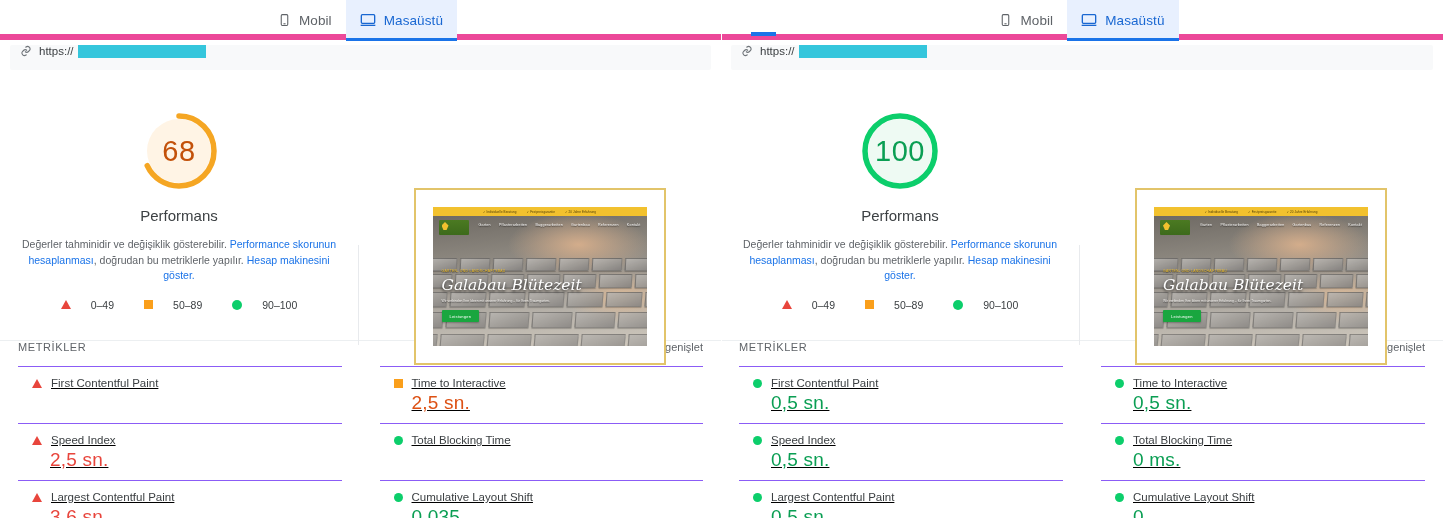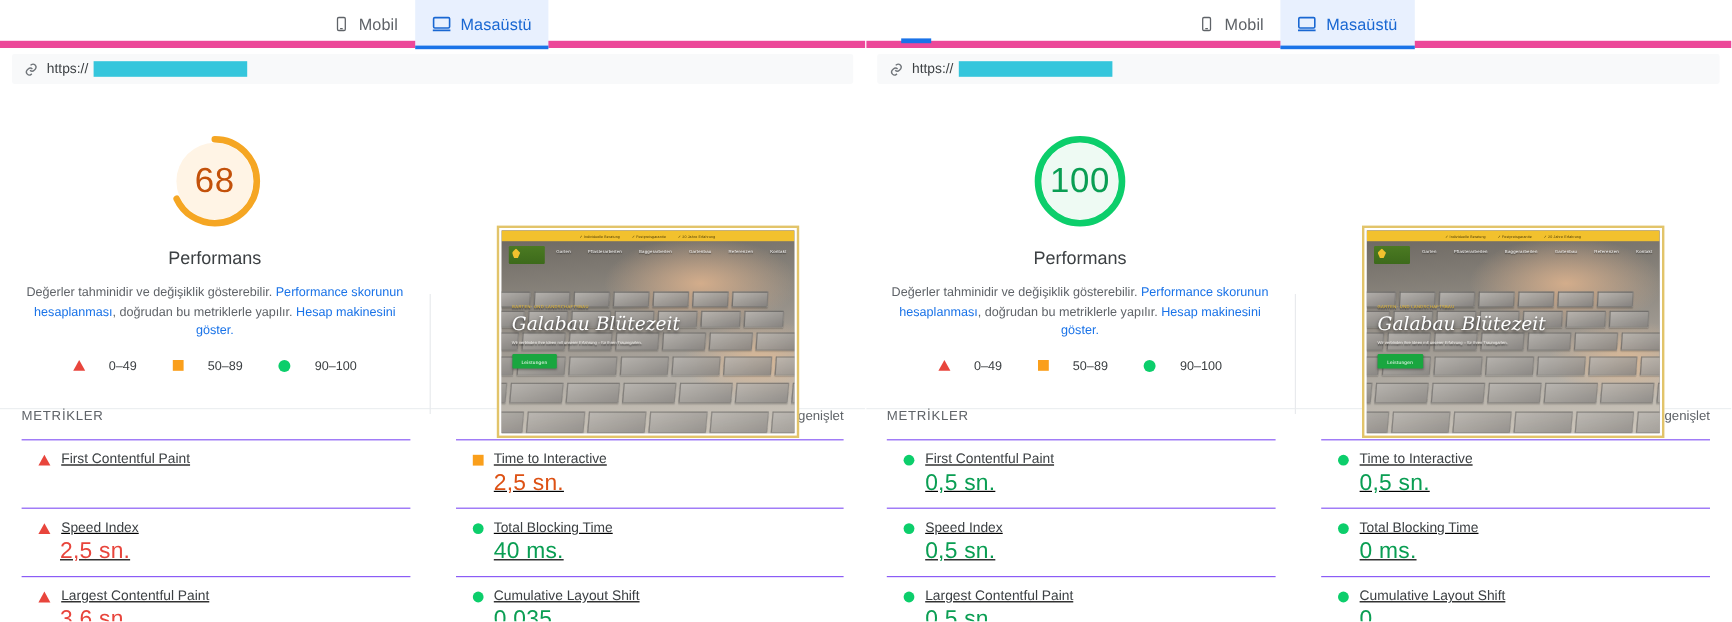--- a/index.html
+++ b/index.html
@@ -67,21 +67,21 @@
     z-index: 6;
   }
 
   
   .urlbar {
     position: relative;
     margin: 5px 10px 0 10px;
     height: 25px;
     background: #f8f9fa;
     display: flex;
-    align-items: center;
+    align-items: flex-start;
     padding: 0 10px;
     gap: 7px;
     border-radius: 2px;
   }
   .urlbar .link-icon { color: #70757a; display: flex; align-items: center; }
   .url-text {
     font-size: 11.5px;
     color: #3c4043;
     white-space: nowrap;
   }
@@ -161,21 +161,21 @@
   }
 
   
   .thumb {
     position: relative;
     margin-top: 118px;
     width: 252px;
     height: 177px;
     border: 2px solid #e2c46a;
     background: #fff;
-    padding: 2px;
+    padding: 17px;
     overflow: hidden;
   }
   .thumb-inner {
     position: relative;
     width: 100%; height: 100%;
     overflow: hidden;
     background: #7a736a;
   }
   .thumb-topbar {
     position: absolute; top: 0; left: 0; right: 0;
@@ -454,21 +454,20 @@
             <span class="ic-tri"></span>
             <span class="metric-name">Speed Index</span>
           </div>
           <div class="metric-value" style="color:#e8453c">2,5 sn.</div>
         </div>
         <div class="metric">
           <div class="metric-head">
             <span class="ic-ci"></span>
             <span class="metric-name">Total Blocking Time</span>
           </div>
-          <div class="metric-value" style="color:#0a9e53">40 ms.</div>
         </div>
         <div class="metric">
           <div class="metric-head">
             <span class="ic-tri"></span>
             <span class="metric-name">Largest Contentful Paint</span>
           </div>
           <div class="metric-value" style="color:#e8453c">3,6 sn.</div>
         </div>
         <div class="metric">
           <div class="metric-head">

